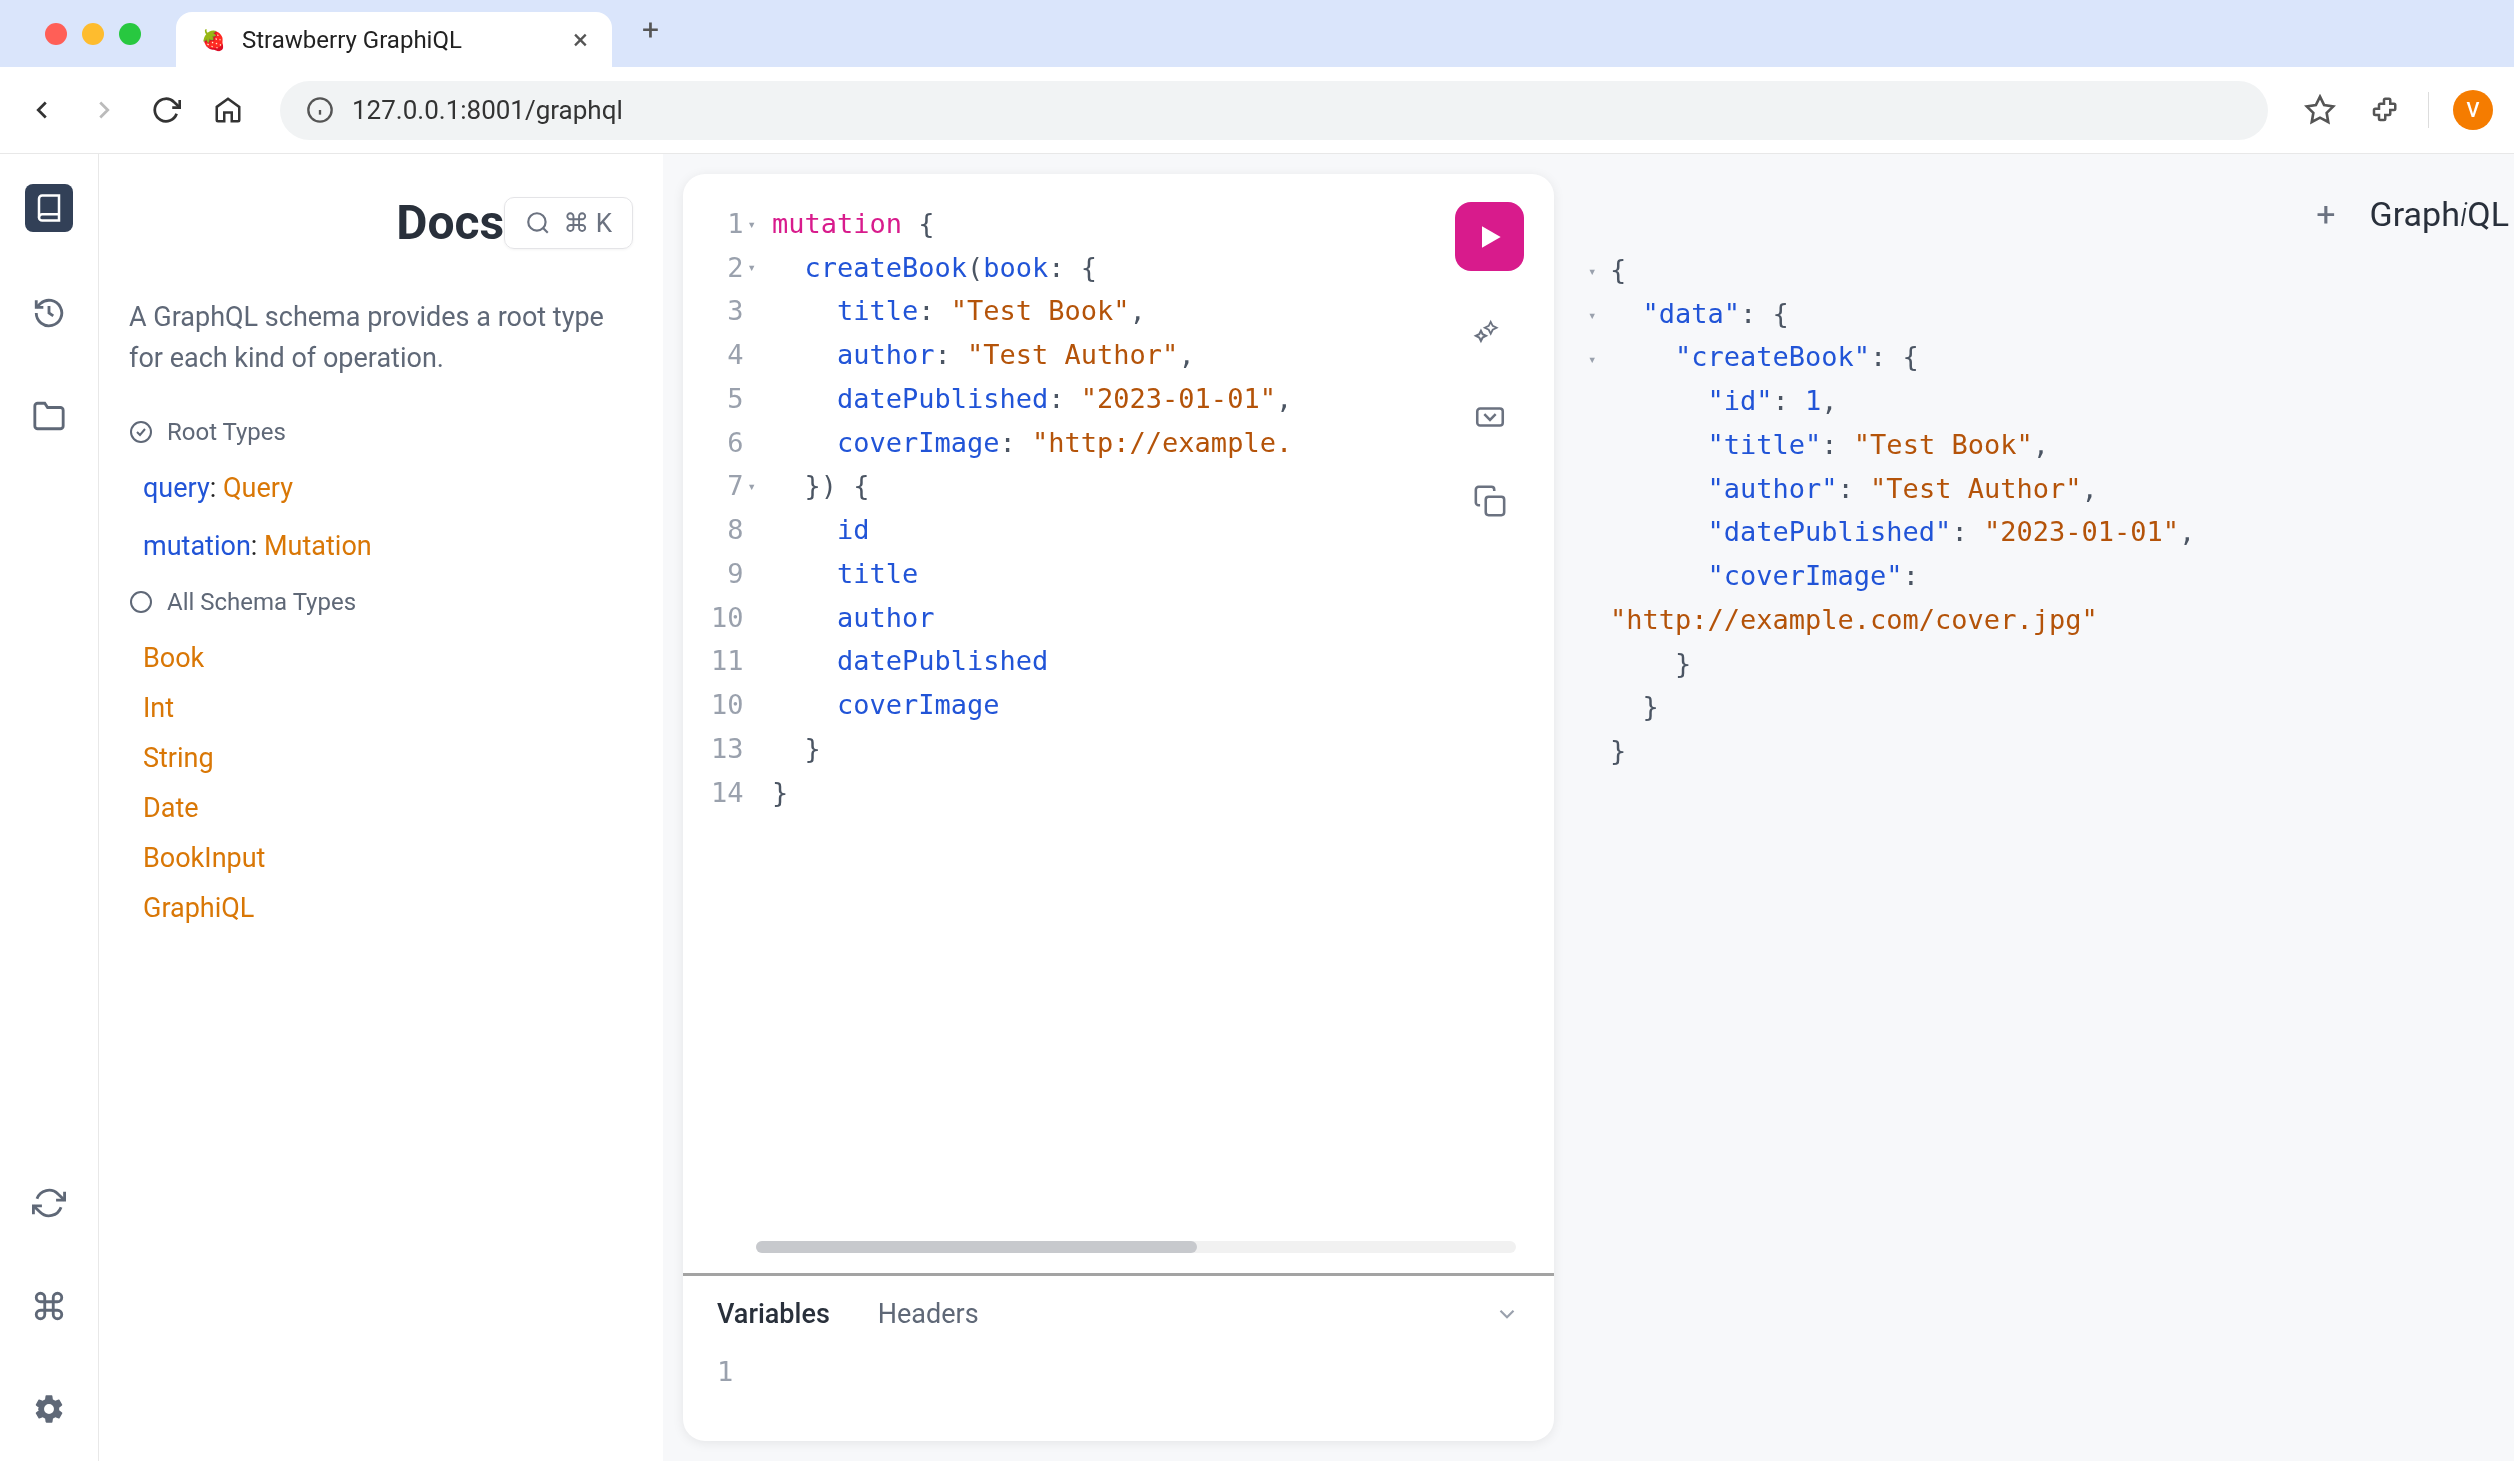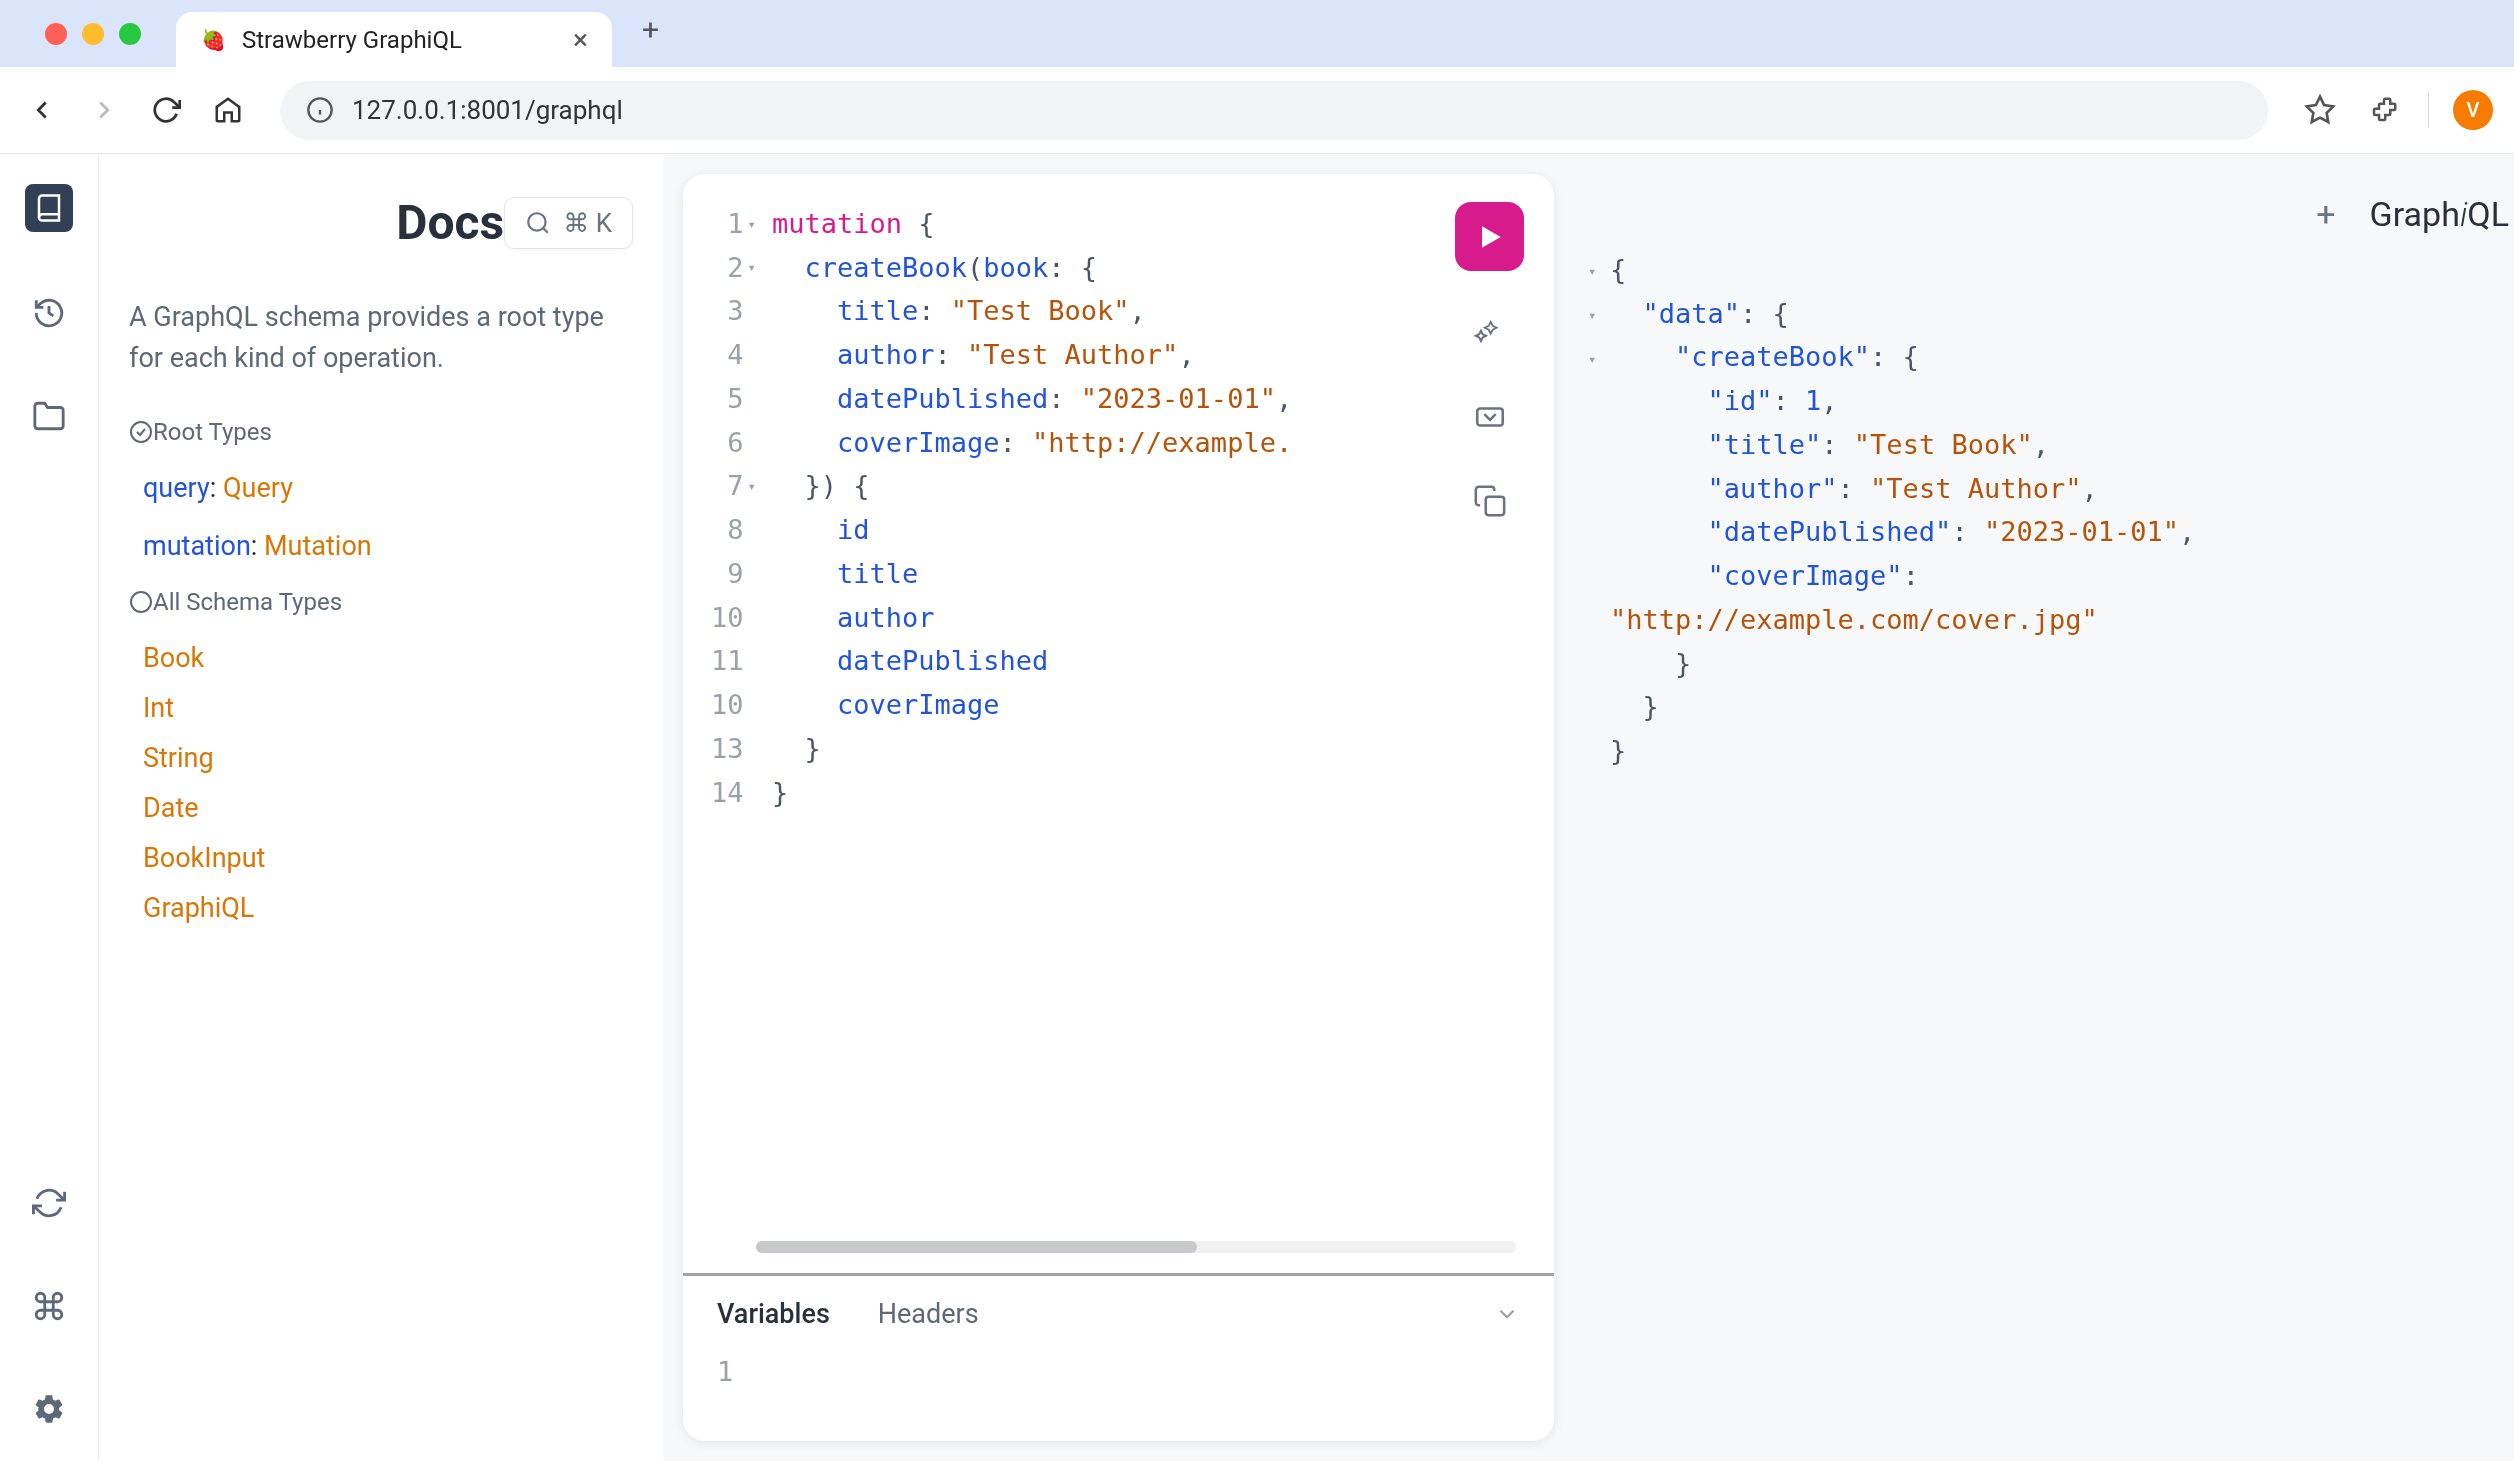--- a/index.html
+++ b/index.html
@@ -34,21 +34,21 @@
 .sidebar { width: 99px; border-right: 1px solid #e8e8e8; display: flex; flex-direction: column; align-items: center; padding-top: 30px; gap: 59px; }
 .sidebar-spacer { flex: 1; }
 .sidebar-icon { width: 44px; height: 44px; display: flex; align-items: center; justify-content: center; color: #5f6877; cursor: pointer; }
 .sidebar-icon.active { background: #324057; color: #fff; border-radius: 8px; padding: 6px; width: 48px; height: 48px; }
 
 .docs-panel { width: 564px; padding: 40px 30px; }
 .docs-header { display: flex; align-items: center; justify-content: flex-end; margin-bottom: 46px; }
 .docs-title { font-size: 48px; font-weight: 700; color: #29303b; }
 .search-shortcut { border: 1px solid #e4e4e7; border-radius: 10px; padding: 10px 20px; display: flex; align-items: center; gap: 12px; color: #6b7280; font-size: 26px; box-shadow: 0 1px 3px rgba(0,0,0,0.05); }
 .docs-desc { font-size: 27px; color: #5f6877; line-height: 1.5; margin-bottom: 40px; }
-.section-header { display: flex; align-items: center; color: #5f6877; font-size: 24px; margin-bottom: 26px; }
+.section-header { display: flex; align-items: center; gap: 14px; color: #5f6877; font-size: 24px; margin-bottom: 26px; }
 .section-header svg { flex-shrink: 0; }
 .root-type-row { margin-left: 14px; margin-bottom: 26px; font-size: 27px; }
 .rt-key { color: #2154d7; }
 .rt-colon { color: #222; }
 .rt-type { color: #d97706; }
 .schema-type { margin-left: 14px; margin-bottom: 18px; font-size: 27px; color: #d97706; cursor: pointer; }
 
 
 .editor-area { flex: 1; display: flex; background: #f7f8fa; padding: 20px 0 0 20px; position: relative; }
 .editor-card { background: #fff; border-radius: 22px; box-shadow: 0 2px 12px rgba(0,0,0,0.08); width: 871px; display: flex; flex-direction: column; padding: 28px 0; margin-bottom: 20px; }

